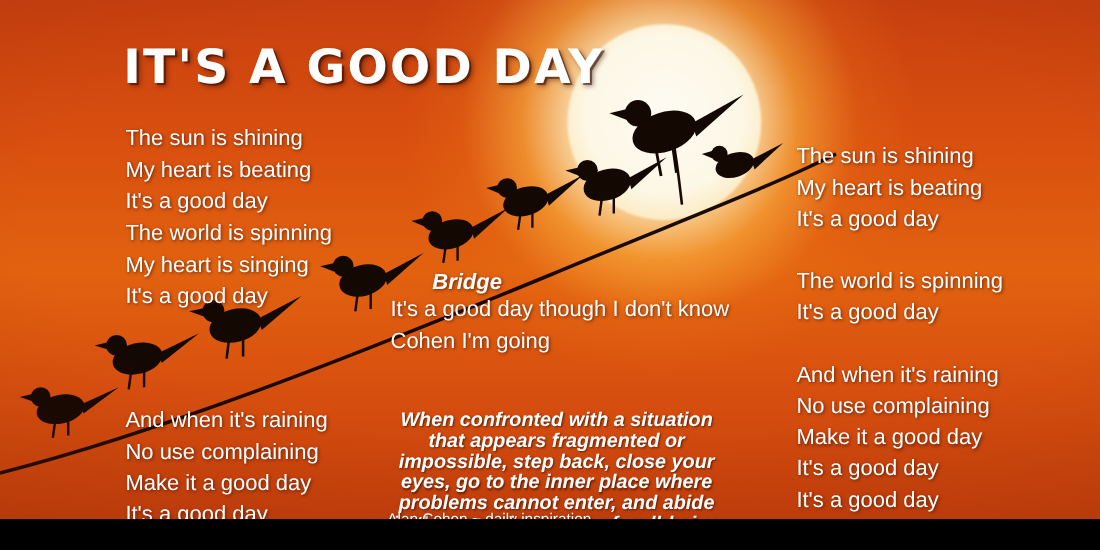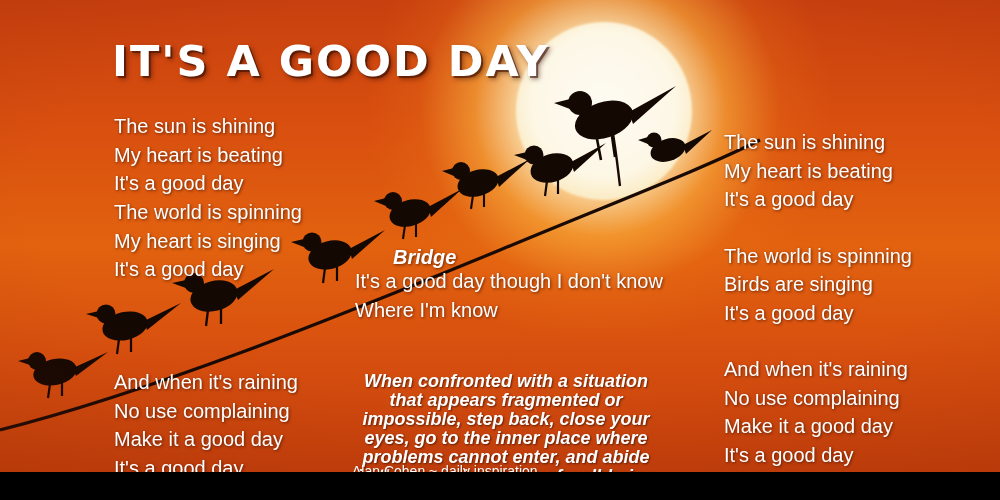--- a/index.html
+++ b/index.html
@@ -210,33 +210,32 @@
     <div>And when it's raining</div>
     <div>No use complaining</div>
     <div>Make it a good day</div>
     <div>It's a good day</div>
     <div>To be alive</div>
   </div>
 
   <div class="bridge-label">Bridge</div>
   <div class="lyric-block col-mid">
     <div>It's a good day though I don't know</div>
-    <div>Where I'm know</div>
+    <div>Cohen I'm going</div>
   </div>
 
   <div class="quote">When confronted with a situation that appears fragmented or impossible, step back, close your eyes, go to the inner place where problems cannot enter, and abide in the consciousness of well-being</div>
   <div class="quote-author">Alan Cohen ~ daily inspiration</div>
 
   <div class="lyric-block col-right">
     <div>The sun is shining</div>
     <div>My heart is beating</div>
     <div>It's a good day</div>
     <span class="spacer-line"></span>
     <div>The world is spinning</div>
-    <div>Birds are singing</div>
     <div>It's a good day</div>
     <span class="spacer-line"></span>
     <div>And when it's raining</div>
     <div>No use complaining</div>
     <div>Make it a good day</div>
     <div>It's a good day</div>
     <div>It's a good day</div>
     <div>It's a good day</div>
 
   </div>

